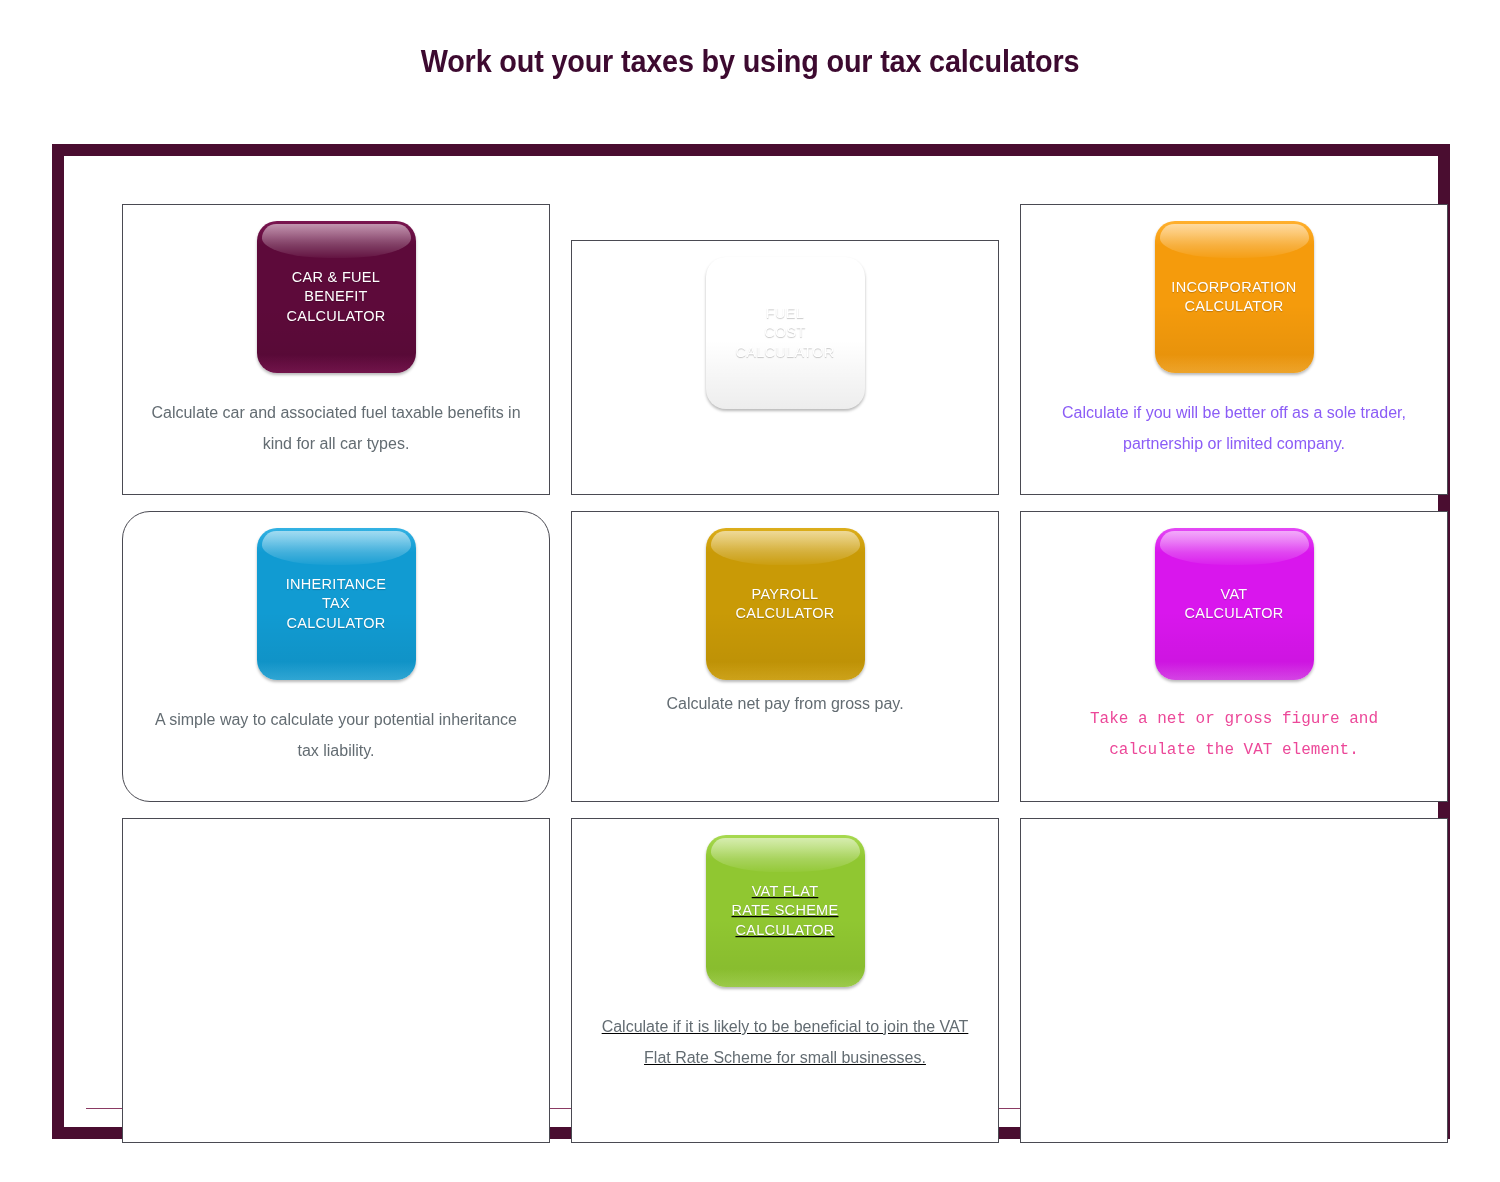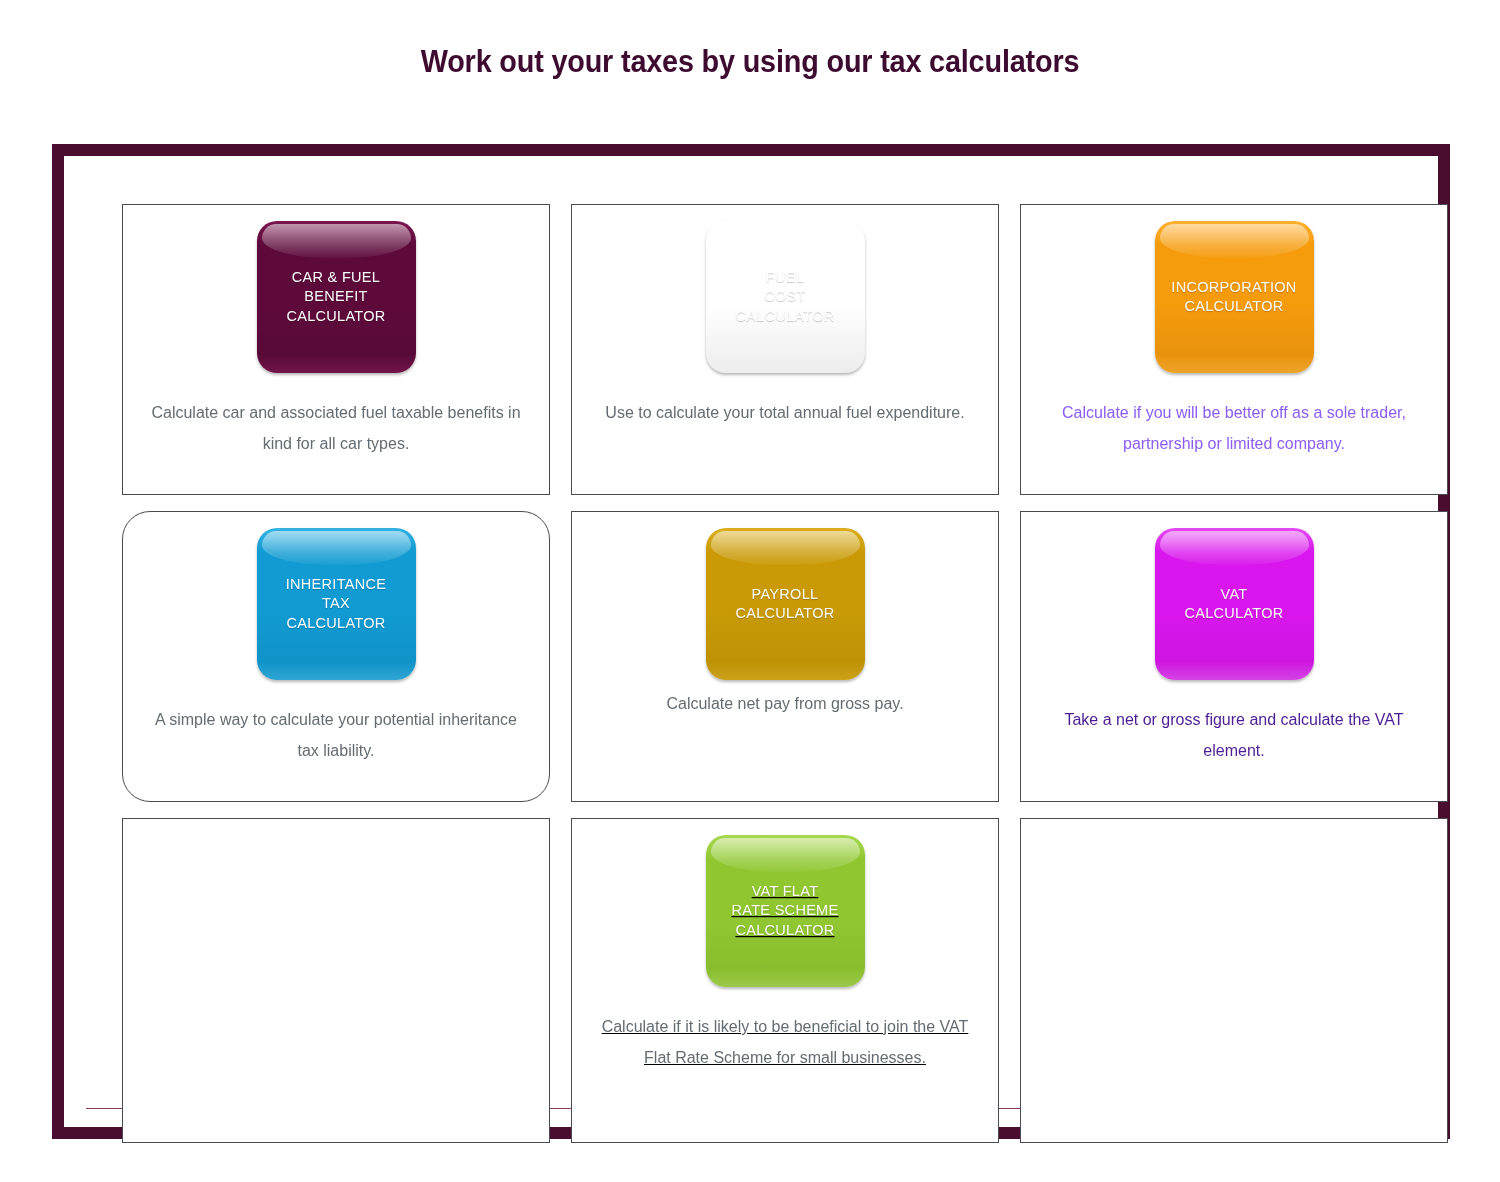--- a/index.html
+++ b/index.html
@@ -163,27 +163,26 @@
     <div id="frame-inner">
       <div id="calculator-grid">
           <div class="calc-cell" style="border-color: rgb(74, 74, 82);">
             <div class="calc-button" style="background: linear-gradient(rgb(122, 21, 80) 0%, rgb(93, 10, 58) 16%, rgb(93, 10, 58) 88%, rgb(122, 21, 80) 100%);">
               <span class="calc-button-label">CAR &amp; FUEL
 BENEFIT
 CALCULATOR</span>
             </div>
             <p class="calc-desc" style="color: rgb(99, 108, 114);">Calculate car and associated fuel taxable benefits in kind for all car types.</p>
           </div>
-          <div class="calc-cell" style="border-color: rgb(74, 74, 82);">
+          <div class="calc-cell" style="border-color: rgb(74, 74, 82); margin-top: 36px;">
             <div class="calc-button">
               <span class="calc-button-label">FUEL
 COST
 CALCULATOR</span>
             </div>
-            <p class="calc-desc" style="color: rgb(99, 108, 114);">Use to calculate your total annual fuel expenditure.</p>
           </div>
           <div class="calc-cell" style="border-color: rgb(74, 74, 82);">
             <div class="calc-button" style="background: linear-gradient(rgb(255, 176, 46) 0%, rgb(245, 155, 12) 16%, rgb(245, 155, 12) 88%, rgb(255, 176, 46) 100%); text-align: center;">
               <span class="calc-button-label">INCORPORATION
 CALCULATOR</span>
             </div>
             <p class="calc-desc" style="color: #8b5cf6;">Calculate if you will be better off as a sole trader, partnership or limited company.</p>
           </div>
           <div class="calc-cell" style="border-color: rgb(74, 74, 82); border-radius: 28px;">
             <div class="calc-button" style="background: linear-gradient(rgb(51, 178, 227) 0%, rgb(17, 155, 210) 16%, rgb(17, 155, 210) 88%, rgb(51, 178, 227) 100%);">
@@ -198,21 +197,21 @@
               <span class="calc-button-label">PAYROLL
 CALCULATOR</span>
             </div>
             <p class="calc-desc" style="color: rgb(99, 108, 114); margin-top: 8px;">Calculate net pay from gross pay.</p>
           </div>
           <div class="calc-cell" style="border-color: rgb(74, 74, 82);">
             <div class="calc-button" style="background: linear-gradient(rgb(228, 73, 245) 0%, rgb(217, 22, 237) 16%, rgb(217, 22, 237) 88%, rgb(228, 73, 245) 100%);">
               <span class="calc-button-label">VAT
 CALCULATOR</span>
             </div>
-            <p class="calc-desc" style="color: #4c1d95;">Take a net or gross figure and calculate the VAT element.</p>
+            <p class="calc-desc" style="color: #ec4899; font-family: Liberation Mono, monospace;">Take a net or gross figure and calculate the VAT element.</p>
           </div>
           <div class="calc-cell is-empty" style="border-color: rgb(74, 74, 82);"></div>
           <div class="calc-cell" style="border-color: rgb(74, 74, 82); text-decoration: underline;">
             <div class="calc-button" style="background: linear-gradient(rgb(167, 217, 80) 0%, rgb(144, 199, 49) 16%, rgb(144, 199, 49) 88%, rgb(167, 217, 80) 100%);">
               <span class="calc-button-label">VAT FLAT
 RATE SCHEME
 CALCULATOR</span>
             </div>
             <p class="calc-desc" style="color: rgb(99, 108, 114);">Calculate if it is likely to be beneficial to join the VAT Flat Rate Scheme for small businesses.</p>
           </div>

